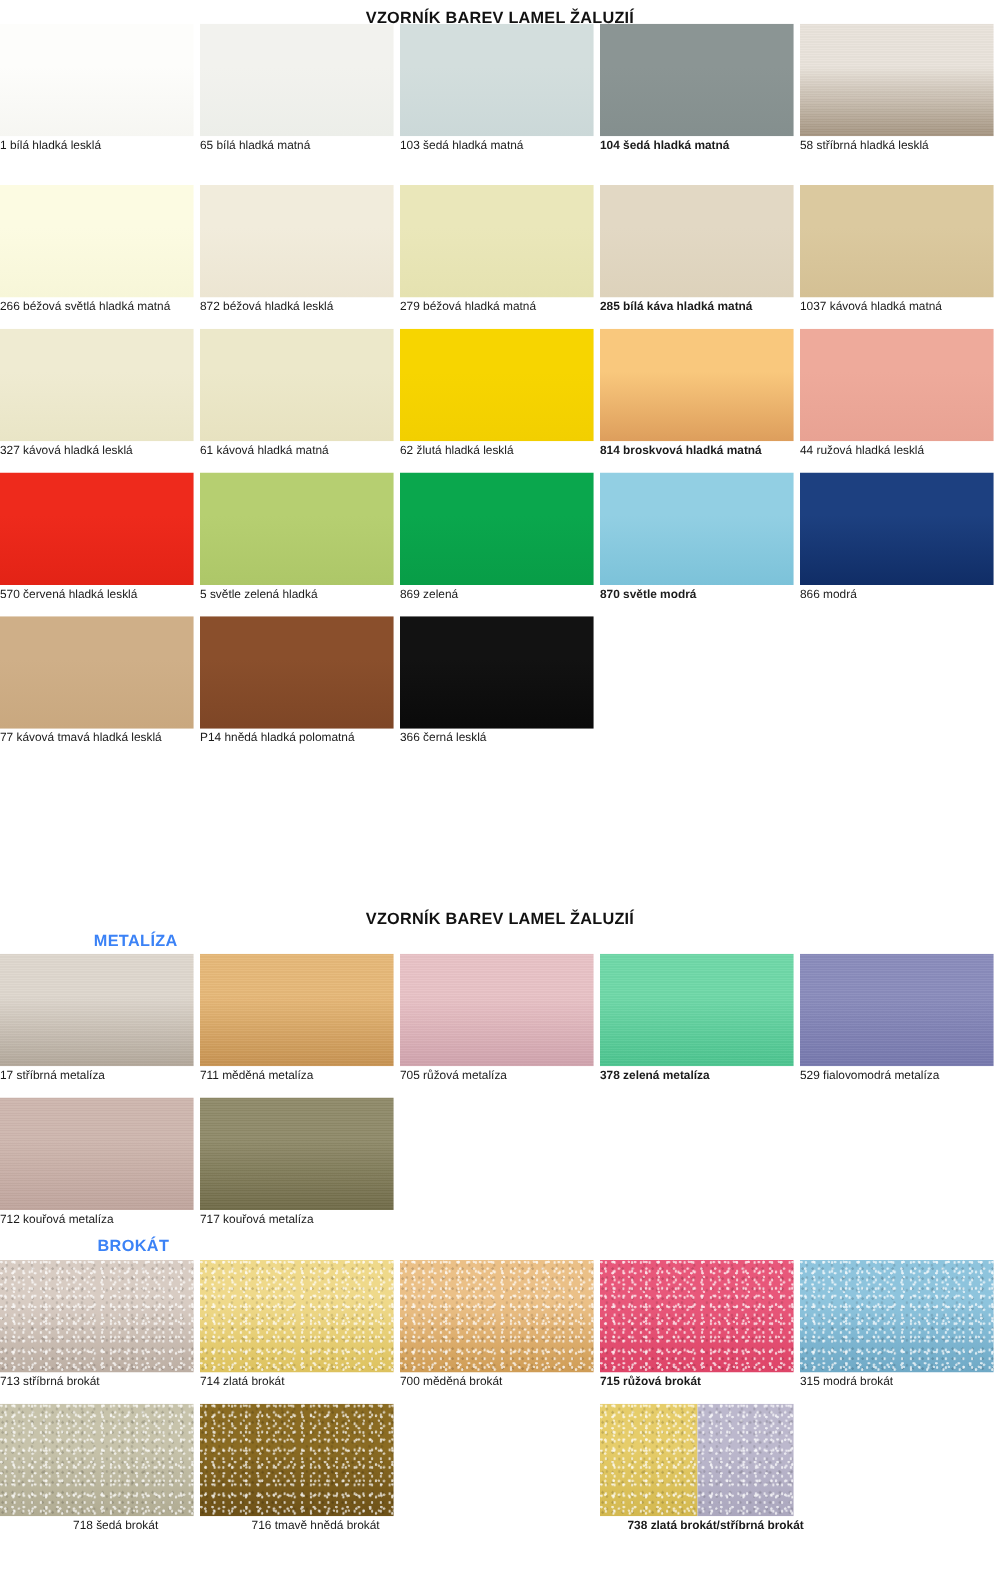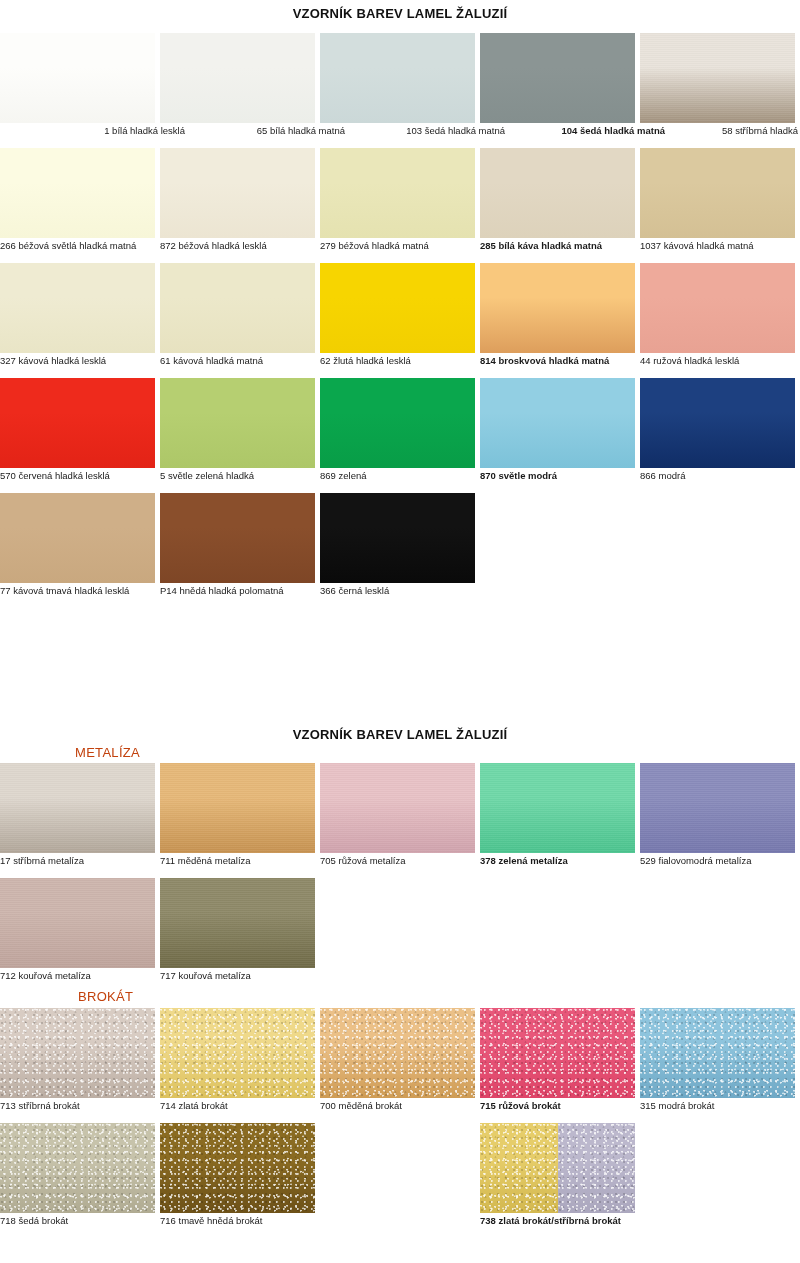--- a/index.html
+++ b/index.html
@@ -25,23 +25,23 @@
     font-weight: bold;
     letter-spacing: 0.2px;
     color: #111111;
   }
   #title-top { top: 6px; }
   #title-bottom { top: 727px; }
 
   .group-heading {
     position: absolute;
     font-size: 13px;
-    font-weight: normal;
+    font-weight: bold;
     letter-spacing: 0.3px;
-    color: #c2410c;
+    color: #3b82f6;
     padding-left: 20px;
   }
   #heading-metaliza { left: 55px; top: 745px; }
   #heading-brokat   { left: 58px; top: 989px; }
   .row {
     position: relative;
     height: 115px;
     width: 800px;
   }
   .cell {
@@ -103,21 +103,21 @@
     color: #1a1a1a;
     white-space: nowrap;
   }
 </style>
 </head>
 <body>
 
 <div class="page-title" id="title-top">VZORNÍK BAREV LAMEL ŽALUZIÍ</div>
 
 <div id="mount">
-    <div class="row" style="position: absolute; top: 33px; text-align: right;">
+    <div class="row" style="position: absolute; top: 19px;">
       <div class="cell c0">
         <div class="swatch">
           <span class="half" style="position: absolute; inset: 0px; width: 100%; background: linear-gradient(rgb(253, 253, 251) 0%, rgb(253, 253, 251) 38%, rgb(246, 246, 242) 100%);"></span>
         </div>
         <div class="caption">1 bílá hladká lesklá</div>
       </div>
       <div class="cell c1">
         <div class="swatch">
           <span class="half" style="position: absolute; inset: 0px; width: 100%; background: linear-gradient(rgb(242, 242, 238) 0%, rgb(242, 242, 238) 38%, rgb(236, 238, 233) 100%);"></span>
         </div>
@@ -355,21 +355,21 @@
       </div>
       <div class="cell c4">
         <div class="swatch">
           <span class="half" style="position: absolute; inset: 0px; width: 100%; background: linear-gradient(rgb(142, 196, 221) 0%, rgb(142, 196, 221) 38%, rgb(111, 169, 198) 100%);">
             <span class="tex brocade"></span>
           </span>
         </div>
         <div class="caption">315 modrá brokát</div>
       </div>
     </div>
-    <div class="row" style="position: absolute; top: 1123px;">
+    <div class="row" style="position: absolute; top: 1123px; text-align: center;">
       <div class="cell c0">
         <div class="swatch">
           <span class="half" style="position: absolute; inset: 0px; width: 100%; background: linear-gradient(rgb(199, 195, 171) 0%, rgb(199, 195, 171) 38%, rgb(176, 171, 146) 100%);">
             <span class="tex brocade"></span>
           </span>
         </div>
         <div class="caption">718 šedá brokát</div>
       </div>
       <div class="cell c1">
         <div class="swatch">

